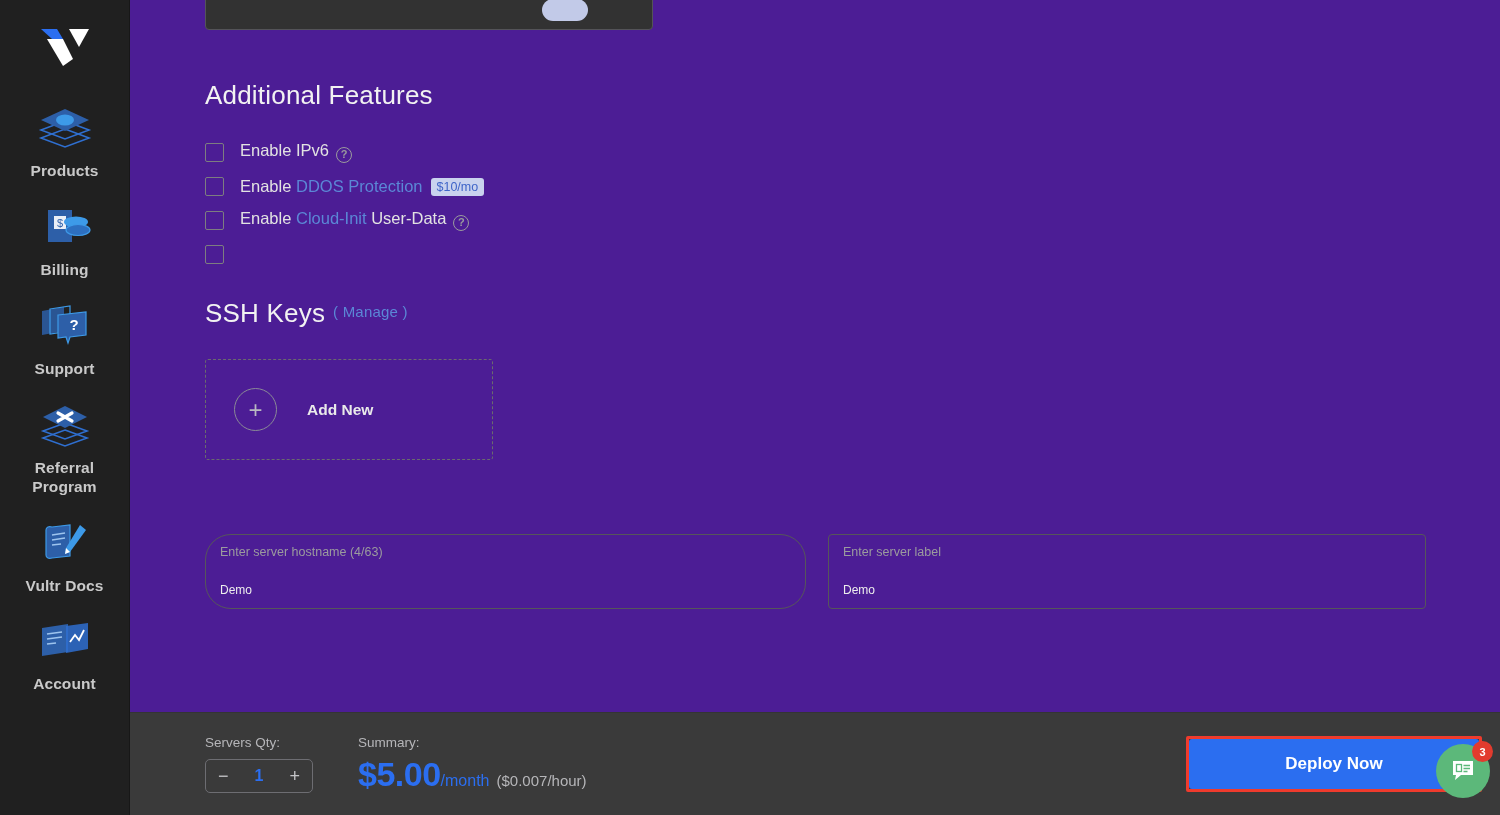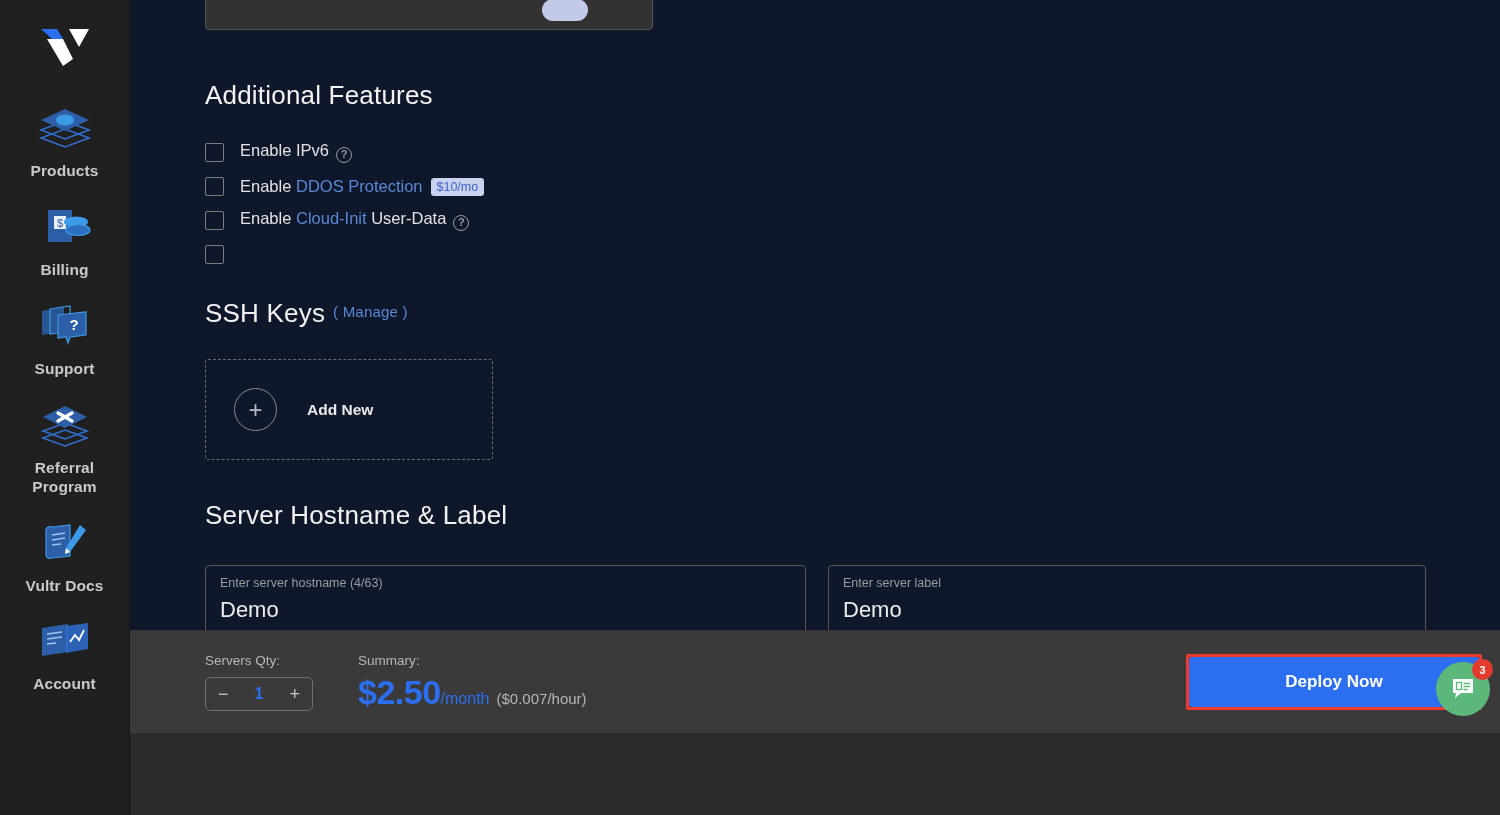--- a/index.html
+++ b/index.html
@@ -32,22 +32,22 @@
   .sb-icon { height: 56px; display:flex; align-items:center; justify-content:center; }
   .sb-label {
     margin-top: 6px;
     color: #c9c9c9; font-size: 15.5px; font-weight: 700;
     text-align: center; line-height: 1.22;
     letter-spacing: .1px;
   }
 
   
   #main {
-    flex: 1; height: 733px; position: relative;
-    background: #0f172a;
+    flex: 1; height: 815px; position: relative;
+    background: #4c1d95;
     overflow: hidden;
   }
   #content { position: absolute; inset: 0 0 103px 0; padding: 0 0 0 0; }
 
   .partial-card {
     position: absolute; left: 75px; top: -60px;
     width: 448px; height: 90px;
     border: 1px solid #545458; border-radius: 4px;
     background: #323232;
     overflow: visible;
@@ -110,24 +110,24 @@
   .addnew-label {
     margin-left: 30px; color: #eaeaea; font-size: 15.5px; font-weight: 700;
   }
 
   .fields-row { margin-top: 34px; display: flex; gap: 22px; }
   .field {
     border: 1px solid #56565a; border-radius: 4px;
     background: transparent; padding: 9px 14px 10px 14px;
     cursor: text;
   }
-  .field.hostname { width: 601px; }
+  .field.hostname { width: 601px; border-radius: 26px; }
   .field.label { width: 598px; }
   .field-ph { color: #9b9b9e; font-size: 12.5px; line-height: 1.4; }
-  .field-val { color: #ededed; font-size: 22px; margin-top: 3px; line-height: 1.25; }
+  .field-val { color: #ededed; font-size: 12px; margin-top: 21px; line-height: 1.25; }
 
   
   #bottombar {
     position: absolute; left: 0; right: 0; bottom: 0; height: 103px;
     background: #3a3a3a; border-top: 1px solid #343434;
     display: flex; align-items: center;
   }
   .qty-block { margin-left: 75px; }
   .bar-cap { color: #b6b6b9; font-size: 13.5px; }
   .stepper {
@@ -300,21 +300,20 @@
       <section style="position:absolute; left:75px; top:298px;">
         <h2 class="section-title"><span>SSH Keys</span><span class="manage-link">( Manage )</span></h2>
 
         <div class="addnew-box">
           <span class="plus-circle">+</span>
           <span class="addnew-label">Add New</span>
         </div>
       </section>
 
       <section style="position:absolute; left:75px; top:500px;">
-        <h2 class="section-title">Server Hostname &amp; Label</h2>
 
         <div class="fields-row">
           <div class="field hostname">
             <div class="field-ph">Enter server hostname (4/63)</div>
             <div class="field-val">Demo</div>
           </div>
           <div class="field label">
             <div class="field-ph">Enter server label</div>
             <div class="field-val">Demo</div>
           </div>
@@ -329,21 +328,21 @@
         <div class="bar-cap">Servers Qty:</div>
         <div class="stepper">
           <span class="step-btn">−</span>
           <span class="qty-val">1</span>
           <span class="step-btn">+</span>
         </div>
       </div>
 
       <div class="sum-block">
         <div class="bar-cap">Summary:</div>
-        <div class="sum-price"><span class="big">$2.50</span><span class="per">/month</span><span class="hour">($0.007/hour)</span></div>
+        <div class="sum-price"><span class="big">$5.00</span><span class="per">/month</span><span class="hour">($0.007/hour)</span></div>
       </div>
 
       <div class="deploy-wrap">
         <button class="deploy-btn">Deploy Now</button>
       </div>
 
     </div>
 
     <div class="chat-widget">
       <svg width="26" height="26" viewBox="0 0 26 26">

